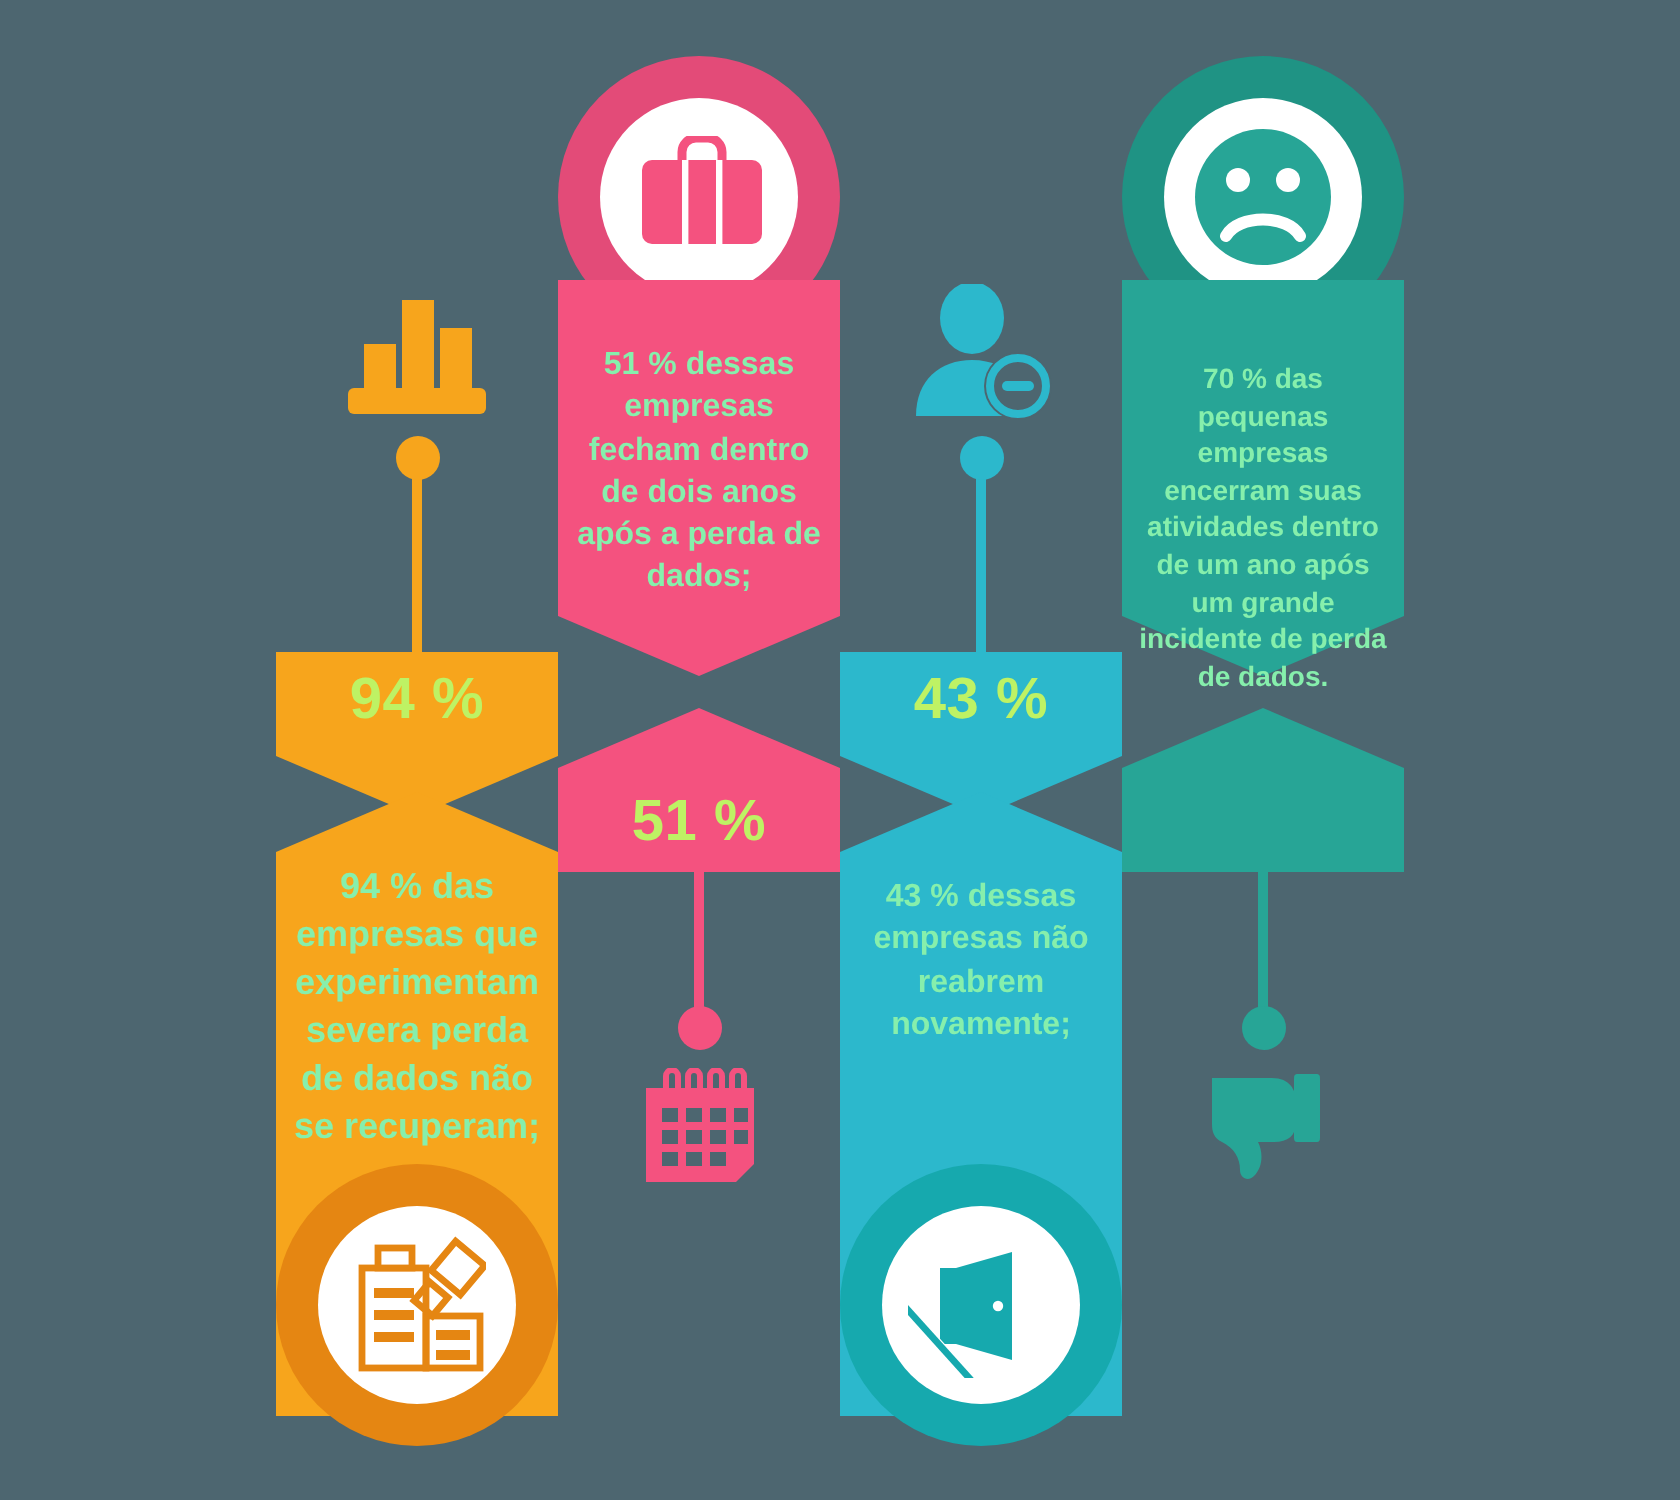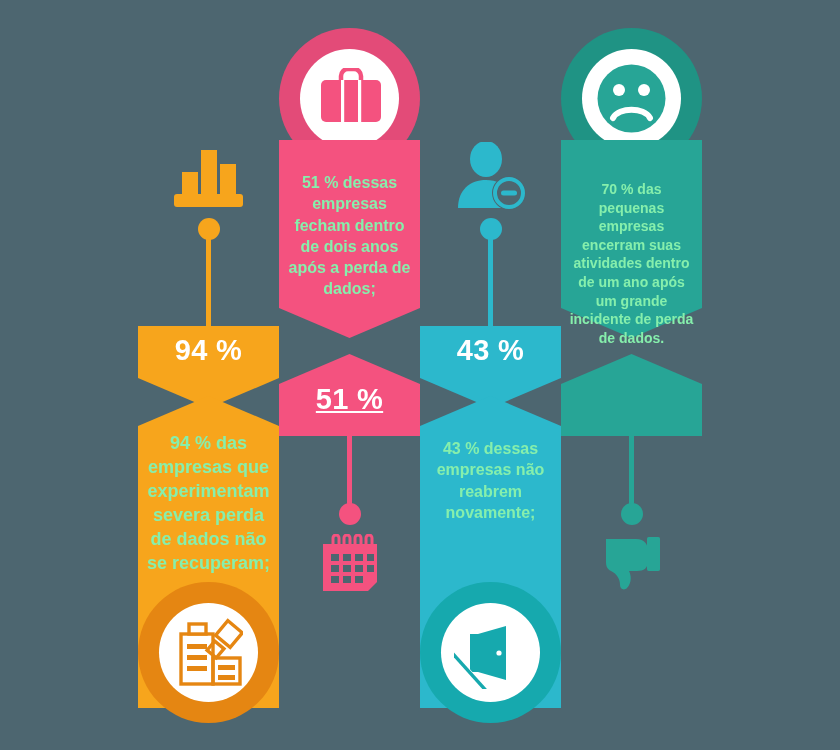--- a/index.html
+++ b/index.html
@@ -17,21 +17,21 @@
   .chev{position:absolute;left:0;width:141px;}
 
   .stem{position:absolute;width:5px;left:68px;}
   .dot{position:absolute;width:22px;height:22px;border-radius:50%;left:59.5px;}
 
   .disc{position:absolute;width:141px;height:141px;border-radius:50%;left:0;}
   .disc-inner{position:absolute;border-radius:50%;background:#ffffff;}
 
   .pct{
     position:absolute;left:0;width:141px;text-align:center;
-    color:#ffffff;font-size:29px;font-weight:bold;letter-spacing:.3px;
+    color:#bef264;font-size:29px;font-weight:bold;letter-spacing:.3px;
   }
   .blurb{
     position:absolute;left:8px;width:125px;text-align:center;
     color:#86efac;font-weight:bold;line-height:1.33;
   }
   .ic{position:absolute;}
   .ic svg{display:block;}
 </style>
 </head>
 <body style="background: rgb(77, 102, 112);">
@@ -95,21 +95,21 @@
         <rect x="38" y="12" width="3.2" height="42" fill="#ffffff"></rect>
       </svg>
     </div>
 
     <div class="panel-body" style="top:140px;height:198px;background:#f4527f;
                 clip-path:polygon(0 0,141px 0,141px 168px,70.5px 198px,0 168px);"></div>
     <div class="blurb" style="top:172px;font-size:16px;">51 % dessas empresas fecham dentro de dois anos após a perda de dados;</div>
 
     <div class="chev" style="top:354px;height:82px;background:#f4527f;
                 clip-path:polygon(0 30px,70.5px 0,141px 30px,141px 82px,70.5px 112px,0 82px);"></div>
-    <div class="pct" style="top:383px;text-decoration:underline;">51 %</div>
+    <div class="pct" style="top:395px;">51 %</div>
 
     <div class="stem" style="top:430px;height:90px;background:#f4527f;"></div>
     <div class="dot" style="top:503px;background:#f4527f;"></div>
 
     <div class="ic" style="left:41px;top:534px;">
       <svg width="60" height="58" viewBox="0 0 60 58">
         <g fill="none" stroke="#f4527f" stroke-width="3">
           <path d="M13 10 V4 a3 3 0 0 1 6 0 v6"></path>
           <path d="M24 10 V4 a3 3 0 0 1 6 0 v6"></path>
           <path d="M35 10 V4 a3 3 0 0 1 6 0 v6"></path>

